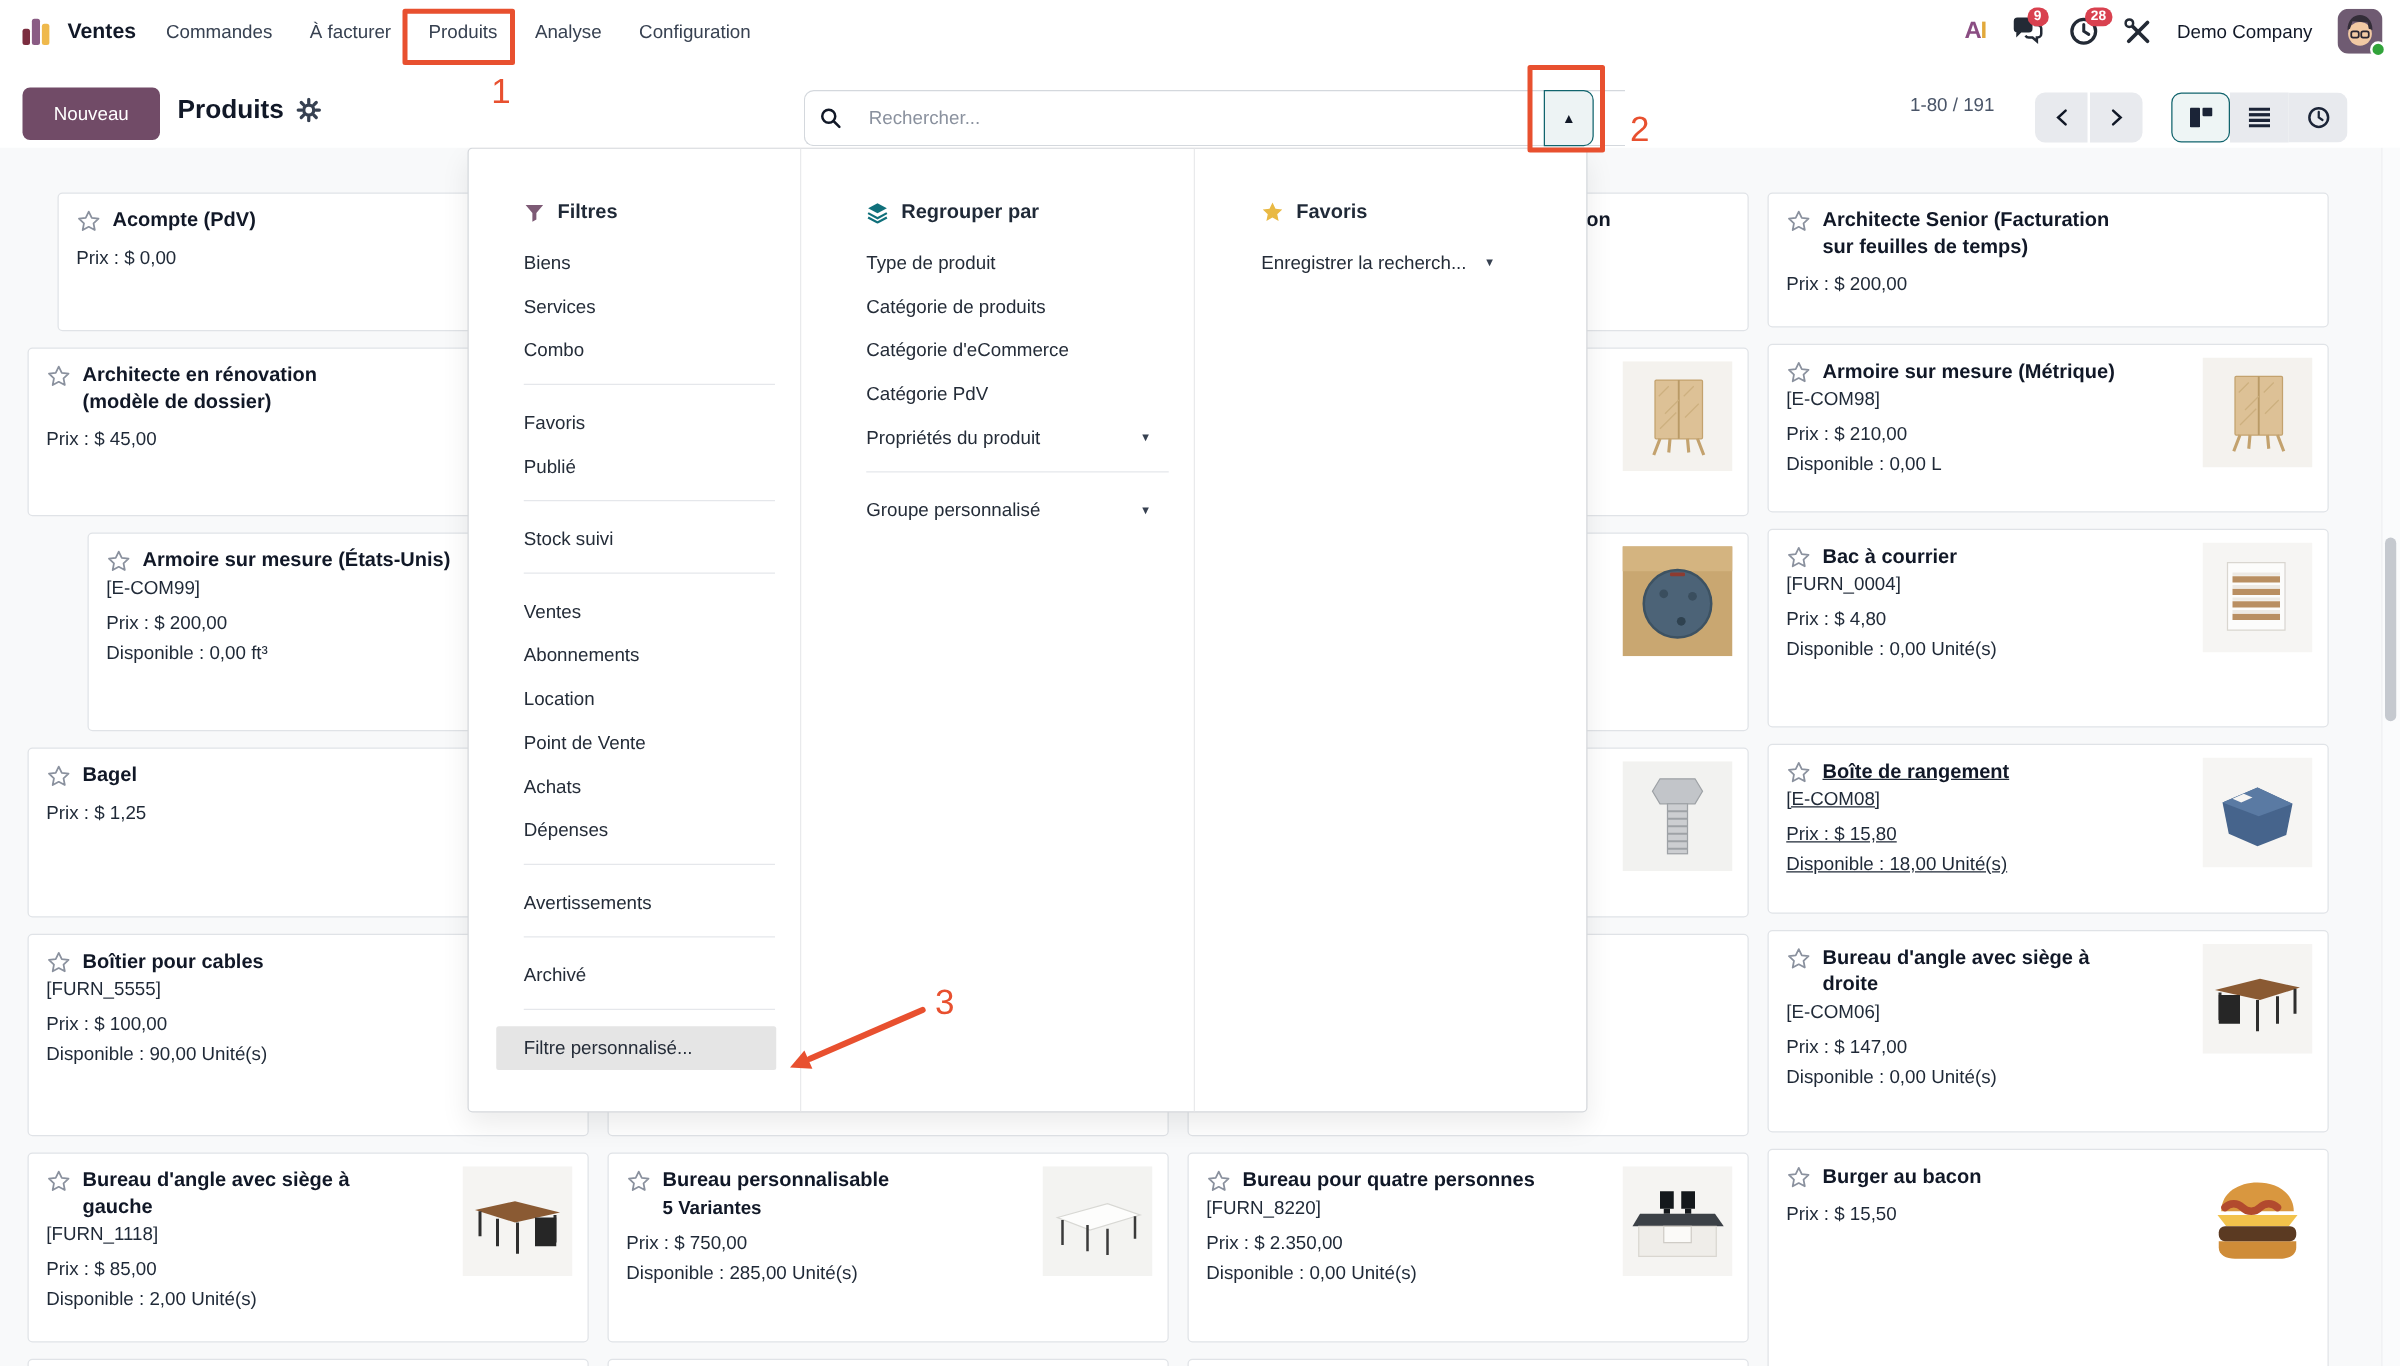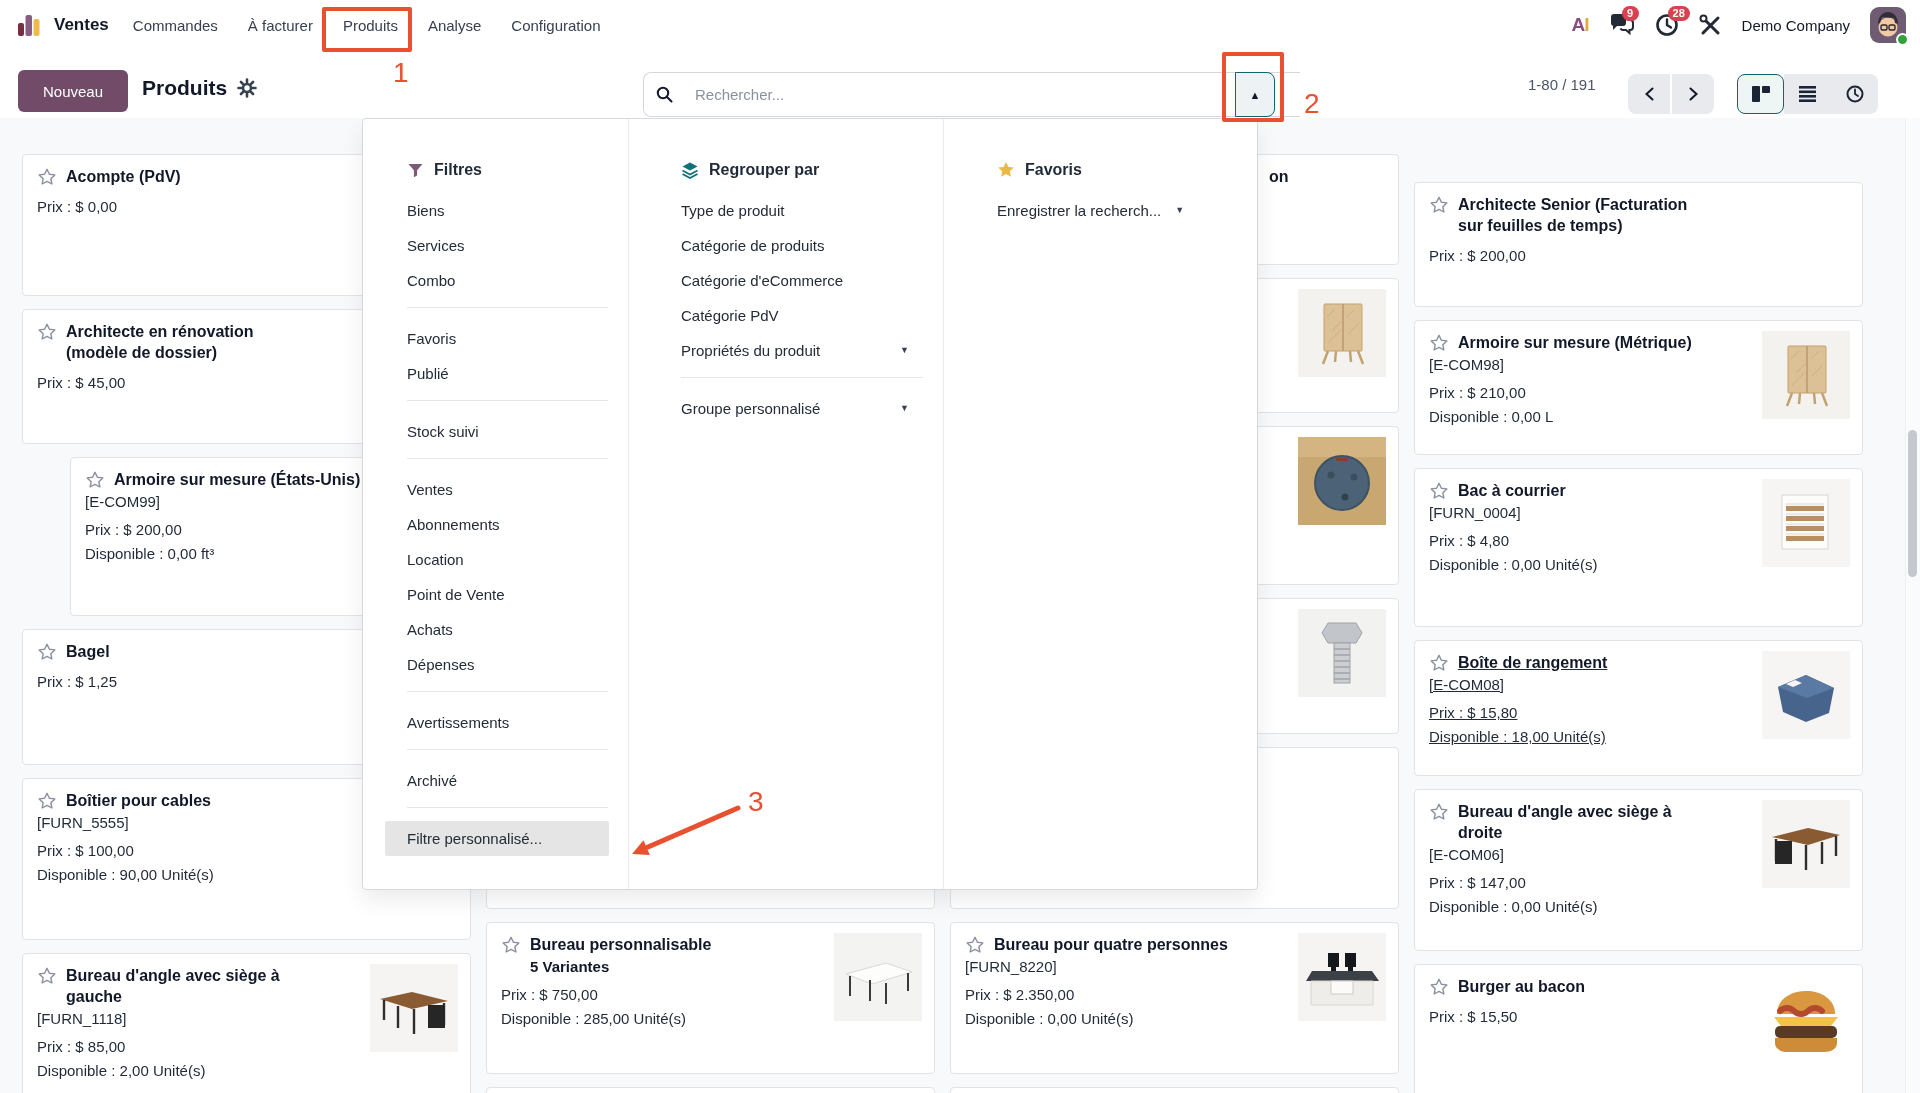--- a/index.html
+++ b/index.html
@@ -62,21 +62,21 @@
   .cavail { font-size:15px; color:#1f2937; margin-top:7px; }
   .cimg { position:absolute; top:10px; right:12px; width:88px; height:88px; }
   .cimg svg { width:88px; height:88px; display:block; }
   .cfrag { position:absolute; left:318px; top:13px; font-weight:700; font-size:16px; color:#111827; }
 
   
   .sb-track { position:absolute; top:0; right:0; bottom:0; width:15px; background:#fafbfc; border-left:1px solid #eef0f2; }
   .sb-thumb { position:absolute; top:312px; right:3px; width:9px; height:147px; border-radius:5px; background:#c5c9cf; cursor:grab; }
 
   
-  .dropdown { position:absolute; left:362px; top:0; width:896px; height:772px; background:#fff;
+  .dropdown { position:absolute; left:374px; top:0; width:896px; height:772px; background:#fff;
     border:1px solid #d5d8dc; border-radius:4px; box-shadow:0 10px 22px rgba(0,0,0,.08); display:flex; z-index:10; }
   .dd-col { padding-top:40px; }
   .dd-col1 { width:266px; padding-left:44px; padding-right:20px; border-right:1px solid #e9eaec; }
   .dd-col2 { width:315px; padding-left:52px; padding-right:20px; border-right:1px solid #e9eaec; }
   .dd-col3 { flex:1; padding-left:53px; padding-right:20px; }
   .dd-head { display:flex; align-items:center; gap:10px; font-size:16px; font-weight:700; color:#1f2937;
     height:22px; margin-bottom:12px; }
   .dd-item { font-size:15px; color:#242c38; line-height:35px; cursor:pointer; white-space:nowrap; }
   .dd-sep { border:none; border-top:1px solid #e5e7eb; margin:9px 0 13px 0; }
   .dd-item.flexi { display:flex; align-items:center; justify-content:space-between; width:228px; }
@@ -205,21 +205,21 @@
       <svg width="18" height="18" viewBox="0 0 18 18">
         <circle cx="9" cy="9" r="7.5" fill="none" stroke="#1b2437" stroke-width="2"></circle>
         <path d="M9 4.5V9l3 2" fill="none" stroke="#1b2437" stroke-width="1.8" stroke-linecap="round"></path>
       </svg>
     </span>
   </div>
 </div>
 
 <div class="content">
   <div class="kcol" id="kcol0" style="left:22px">
-      <div class="card" style="height: 142px;">
+      <div class="card" style="height: 111px; margin-left: 24px;">
         <div class="trow">
           <svg class="cstar" width="20" height="20" viewBox="0 0 24 24">
             <polygon points="12,2.8 14.9,8.7 21.4,9.5 16.6,14 17.8,20.4 12,17.3 6.2,20.4 7.4,14 2.6,9.5 9.1,8.7" fill="none" stroke="#8a919e" stroke-width="1.7" stroke-linejoin="round"></polygon>
           </svg>
           <div>
             <div class="ctitle">Acompte (PdV)</div>
           </div>
         </div>
         <div class="cprice">Prix : $ 0,00</div>
       </div>
@@ -382,21 +382,21 @@
             <path d="M33 34h5v4h-5zM50 34h5v4h-5z" fill="#14181c"></path>
             <path d="M14 38h60l7 10H8z" fill="#3c4147"></path>
             <path d="M13 48h62v24H13z" fill="#efede9" stroke="#d9d6d0"></path>
             <path d="M33 48h22v13H33z" fill="#fbfaf8" stroke="#cfccc6"></path>
           </svg>
         </div>
       </div>
       <div class="card" style="height: 120px;"></div>
     </div>
   <div class="kcol" id="kcol3" style="left:1414px">
-      <div class="card" style="height: 125px; margin-top: 28px;">
+      <div class="card" style="height: 108px;">
         <div class="trow">
           <svg class="cstar" width="20" height="20" viewBox="0 0 24 24">
             <polygon points="12,2.8 14.9,8.7 21.4,9.5 16.6,14 17.8,20.4 12,17.3 6.2,20.4 7.4,14 2.6,9.5 9.1,8.7" fill="none" stroke="#8a919e" stroke-width="1.7" stroke-linejoin="round"></polygon>
           </svg>
           <div>
             <div class="ctitle">Architecte Senior (Facturation sur feuilles de temps)</div>
           </div>
         </div>
         <div class="cprice">Prix : $ 200,00</div>
       </div>

